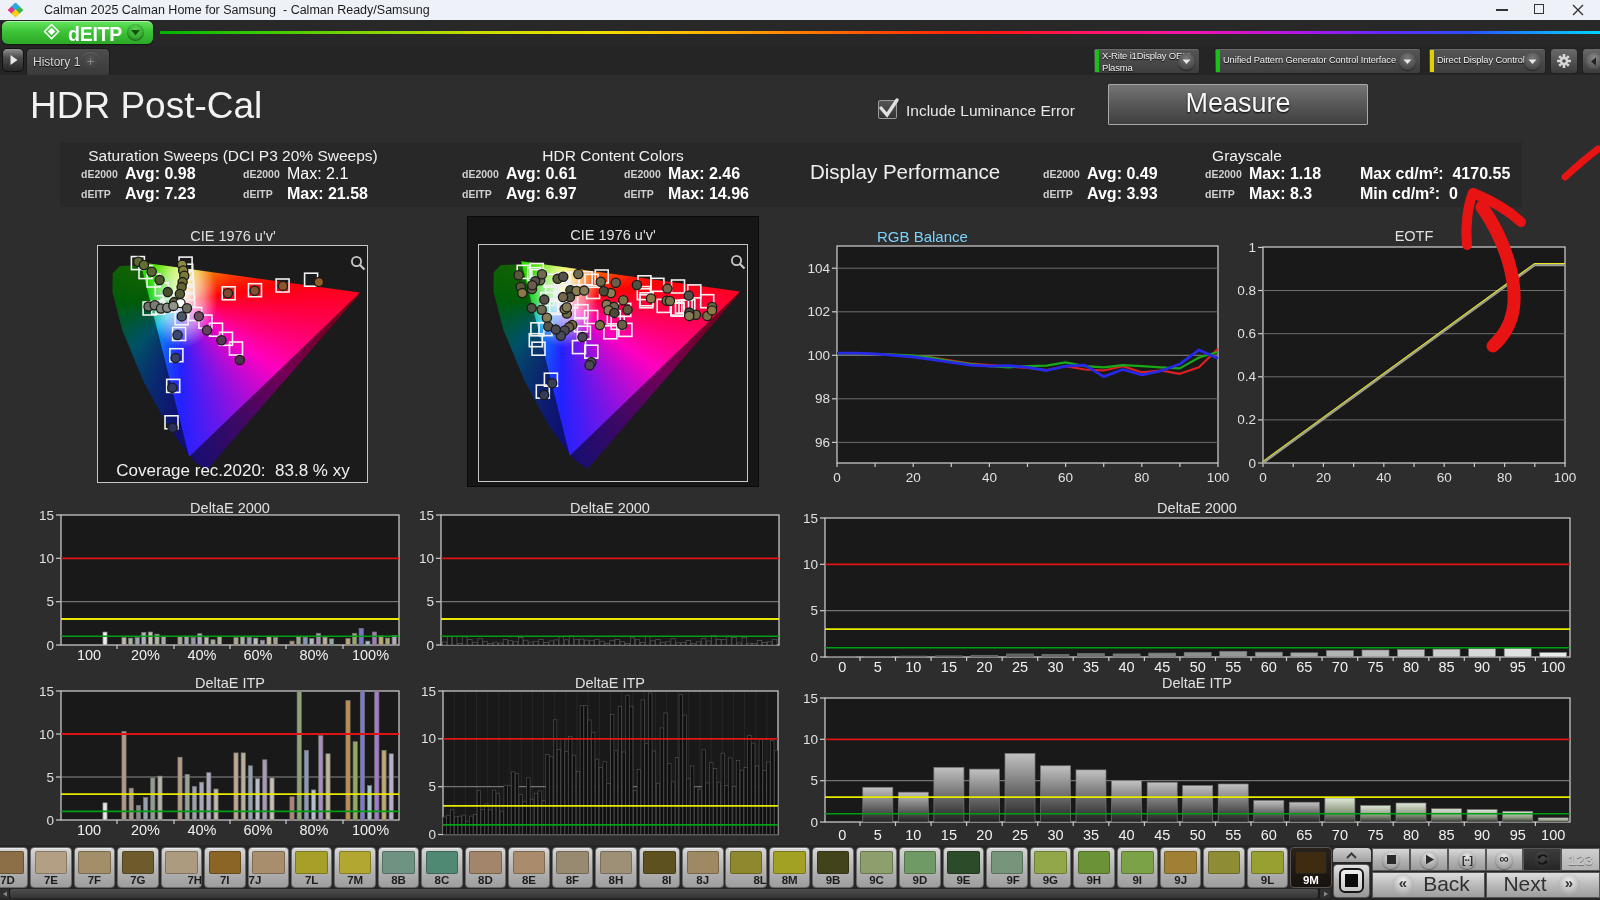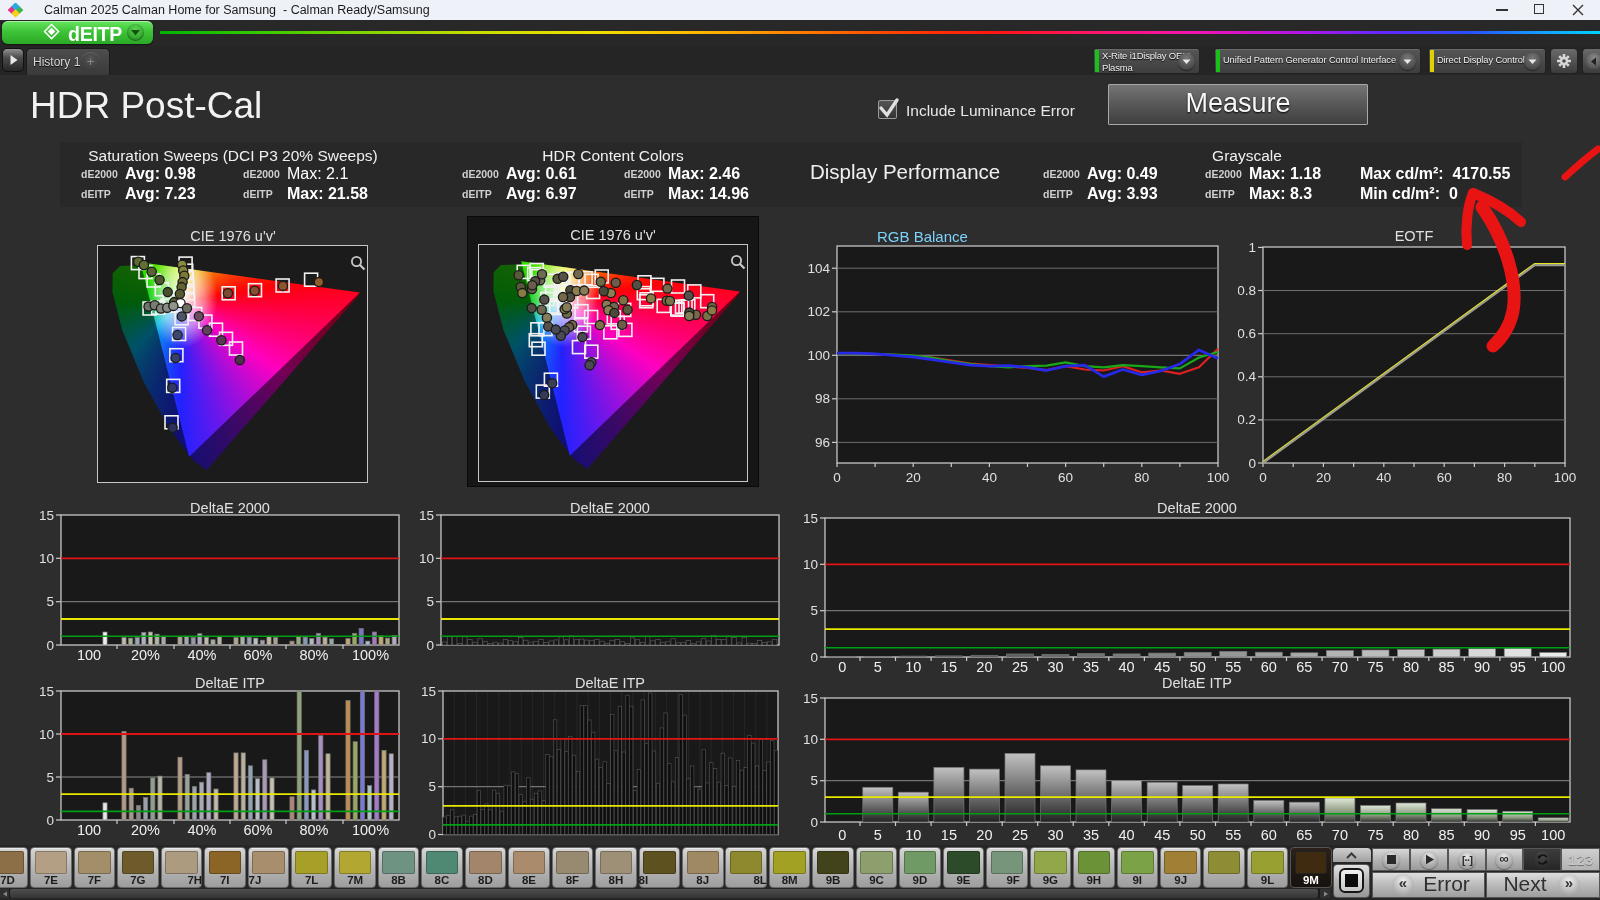--- a/index.html
+++ b/index.html
@@ -123,20 +123,21 @@
     <div class="abs" style="left:1360px;top:165px;font-size:16px;font-weight:700;color:#fff">Max cd/m²:&nbsp;&nbsp;4170.55</div>
     <div class="abs" style="left:1360px;top:185px;font-size:16px;font-weight:700;color:#fff">Min cd/m²:&nbsp;&nbsp;0</div>
     <div class="abs" style="left:233px;top:228px;width:300px;margin-left:-150px;text-align:center;font-size:14.5px;color:#e0e0e0">CIE 1976 u'v'</div>
     <div class="abs" style="left:97px;top:245px;width:271px;height:238px;background:#1b1b1b;border:1px solid #c6c6c6"></div>
     <div class="abs" style="left:97px;top:245px;width:271px;height:238px;clip-path:polygon(96.8% 20.9%,40.5% 94.5%,36.0% 91.0%,32.8% 86.4%,26.3% 76.4%,17.3% 57.7%,9.3% 35.7%,5.7% 19.8%,5.8% 11.9%,8.5% 8.8%,16.8% 8.5%,27.7% 9.9%,43.7% 12.4%,64.5% 15.7%,81.7% 18.5%);background:radial-gradient(ellipse 44px 62px at 31.5% 22.5%, rgba(255,255,255,.97), rgba(255,255,255,.5) 48%, rgba(255,255,255,0) 80%),conic-gradient(from 80deg at 31% 24%, #ff0008, #ff00c0 45deg, #2222ff 100deg, #00b4e8 145deg, #00cc14 190deg, #3ce000 240deg, #eaf000 288deg, #ff0008 360deg);filter:brightness(.45)"></div>
     <div class="abs" style="left:97px;top:245px;width:271px;height:238px;clip-path:polygon(16.0% 7.2%,97.0% 20.0%,34.0% 89.0%);background:radial-gradient(ellipse 44px 62px at 31.5% 22.5%, rgba(255,255,255,.97), rgba(255,255,255,.5) 48%, rgba(255,255,255,0) 80%),conic-gradient(from 80deg at 31% 24%, #ff0008, #ff00c0 45deg, #2222ff 100deg, #00b4e8 145deg, #00cc14 190deg, #3ce000 240deg, #eaf000 288deg, #ff0008 360deg)"></div>
     <svg class="abs" style="left:350px;top:255px" width="16" height="16" viewBox="0 0 16 16">
       <circle cx="6.5" cy="6.5" r="4.6" stroke="#c8c8c8" stroke-width="1.8" fill="none"></circle>
       <path d="M10 10 L14.5 14.5" stroke="#c8c8c8" stroke-width="2.2"></path>
     </svg>
+    <div class="abs" style="left:233px;top:461px;width:340px;margin-left:-170px;text-align:center;font-size:17px;color:#f0f0f0">Coverage rec.2020:&nbsp; 83.8 % xy</div>
     <svg class="abs" style="left:97px;top:245px" width="271" height="238" viewBox="0 0 271 238">
       <rect x="34.4" y="11.6" width="13" height="13" fill="none" stroke="#f2f2f2" stroke-width="1.6"></rect>
       <rect x="42.0" y="20.6" width="13" height="13" fill="none" stroke="#f2f2f2" stroke-width="1.6"></rect>
       <rect x="50.1" y="29.0" width="13" height="13" fill="none" stroke="#f2f2f2" stroke-width="1.6"></rect>
       <rect x="58.3" y="37.8" width="13" height="13" fill="none" stroke="#f2f2f2" stroke-width="1.6"></rect>
       <rect x="66.1" y="46.6" width="13" height="13" fill="none" stroke="#f2f2f2" stroke-width="1.6"></rect>
       <rect x="82.1" y="12.1" width="13" height="13" fill="none" stroke="#f2f2f2" stroke-width="1.6"></rect>
       <rect x="82.7" y="19.2" width="13" height="13" fill="none" stroke="#f2f2f2" stroke-width="1.6"></rect>
       <rect x="83.2" y="26.6" width="13" height="13" fill="none" stroke="#f2f2f2" stroke-width="1.6"></rect>
       <rect x="83.7" y="34.4" width="13" height="13" fill="none" stroke="#f2f2f2" stroke-width="1.6"></rect>
@@ -944,21 +945,21 @@
     <div class="abs" style="left:512.7px;top:851px;width:32.5px;height:23px;border-radius:2px;background:#aa8c6d;border:1px solid rgba(0,0,0,.25)"></div>
     <div class="abs" style="left:508.2px;top:874px;width:41.5px;text-align:center;font-size:11.5px;font-weight:700;color:#1c1c1c">8E</div>
     <div class="abs" style="left:551.6px;top:847px;width:41.5px;height:41px;border-radius:4px;background:linear-gradient(#d6d6d6,#b9b9b9 45%,#9d9d9d);border:1px solid #6a6a6a;box-shadow:inset 0 1px 0 rgba(255,255,255,.5)"></div>
     <div class="abs" style="left:556.1px;top:851px;width:32.5px;height:23px;border-radius:2px;background:#988a70;border:1px solid rgba(0,0,0,.25)"></div>
     <div class="abs" style="left:551.6px;top:874px;width:41.5px;text-align:center;font-size:11.5px;font-weight:700;color:#1c1c1c">8F</div>
     <div class="abs" style="left:595.1px;top:847px;width:41.5px;height:41px;border-radius:4px;background:linear-gradient(#d6d6d6,#b9b9b9 45%,#9d9d9d);border:1px solid #6a6a6a;box-shadow:inset 0 1px 0 rgba(255,255,255,.5)"></div>
     <div class="abs" style="left:599.6px;top:851px;width:32.5px;height:23px;border-radius:2px;background:#9e9077;border:1px solid rgba(0,0,0,.25)"></div>
     <div class="abs" style="left:595.1px;top:874px;width:41.5px;text-align:center;font-size:11.5px;font-weight:700;color:#1c1c1c">8H</div>
     <div class="abs" style="left:638.5px;top:847px;width:41.5px;height:41px;border-radius:4px;background:linear-gradient(#d6d6d6,#b9b9b9 45%,#9d9d9d);border:1px solid #6a6a6a;box-shadow:inset 0 1px 0 rgba(255,255,255,.5)"></div>
     <div class="abs" style="left:643.0px;top:851px;width:32.5px;height:23px;border-radius:2px;background:#5d511f;border:1px solid rgba(0,0,0,.25)"></div>
-    <div class="abs" style="left:638.5px;top:874px;width:33px;text-align:left;font-size:11.5px;font-weight:700;color:#1c1c1c">8I</div>
+    <div class="abs" style="left:638.5px;top:874px;width:33px;text-align:right;font-size:11.5px;font-weight:700;color:#1c1c1c">8I</div>
     <div class="abs" style="left:682.0px;top:847px;width:41.5px;height:41px;border-radius:4px;background:linear-gradient(#d6d6d6,#b9b9b9 45%,#9d9d9d);border:1px solid #6a6a6a;box-shadow:inset 0 1px 0 rgba(255,255,255,.5)"></div>
     <div class="abs" style="left:686.5px;top:851px;width:32.5px;height:23px;border-radius:2px;background:#9f8963;border:1px solid rgba(0,0,0,.25)"></div>
     <div class="abs" style="left:682.0px;top:874px;width:41.5px;text-align:center;font-size:11.5px;font-weight:700;color:#1c1c1c">8J</div>
     <div class="abs" style="left:725.4px;top:847px;width:41.5px;height:41px;border-radius:4px;background:linear-gradient(#d6d6d6,#b9b9b9 45%,#9d9d9d);border:1px solid #6a6a6a;box-shadow:inset 0 1px 0 rgba(255,255,255,.5)"></div>
     <div class="abs" style="left:729.9px;top:851px;width:32.5px;height:23px;border-radius:2px;background:#8e882e;border:1px solid rgba(0,0,0,.25)"></div>
     <div class="abs" style="left:725.4px;top:874px;width:41.5px;text-align:right;font-size:11.5px;font-weight:700;color:#1c1c1c">8L</div>
     <div class="abs" style="left:768.9px;top:847px;width:41.5px;height:41px;border-radius:4px;background:linear-gradient(#d6d6d6,#b9b9b9 45%,#9d9d9d);border:1px solid #6a6a6a;box-shadow:inset 0 1px 0 rgba(255,255,255,.5)"></div>
     <div class="abs" style="left:773.4px;top:851px;width:32.5px;height:23px;border-radius:2px;background:#a2a124;border:1px solid rgba(0,0,0,.25)"></div>
     <div class="abs" style="left:768.9px;top:874px;width:41.5px;text-align:center;font-size:11.5px;font-weight:700;color:#1c1c1c">8M</div>
     <div class="abs" style="left:812.3px;top:847px;width:41.5px;height:41px;border-radius:4px;background:linear-gradient(#d6d6d6,#b9b9b9 45%,#9d9d9d);border:1px solid #6a6a6a;box-shadow:inset 0 1px 0 rgba(255,255,255,.5)"></div>
@@ -1037,17 +1038,17 @@
         <path d="M10.8 4.2 A4.6 4.6 0 0 0 2.6 5.2"></path>
         <path d="M2.2 8.8 A4.6 4.6 0 0 0 10.4 7.8"></path>
       </g>
       <path d="M1.2 2.6 L2.9 6.2 L5.2 3.4 Z" fill="#141414"></path>
       <path d="M11.8 10.4 L10.1 6.8 L7.8 9.6 Z" fill="#141414"></path>
     </svg>
     <div class="abs" style="left:1561px;top:851px;width:39px;text-align:center;font-size:15px;font-weight:700;color:#c6c6c6;text-shadow:0 1px 0 #777">123</div>
     <div class="abs" style="left:1372px;top:872px;width:113px;height:26px;background:linear-gradient(#dedede,#bdbdbd 45%,#9e9e9e);border:1px solid #555"></div>
     <div class="abs" style="left:1392px;top:874px;width:22px;height:22px;border-radius:50%;background:radial-gradient(circle at 50% 32%,#f0f0f0,#b0b0b0 65%,#909090)"></div>
     <div class="abs" style="left:1392px;top:874px;width:22px;text-align:center;font-size:15px;font-weight:700;color:#333">«</div>
-    <div class="abs" style="left:1420px;top:872px;width:53px;text-align:center;font-size:21px;color:#303030">Error</div>
+    <div class="abs" style="left:1420px;top:872px;width:53px;text-align:center;font-size:21px;color:#303030">Back</div>
     <div class="abs" style="left:1486px;top:872px;width:114px;height:26px;background:linear-gradient(#dedede,#bdbdbd 45%,#9e9e9e);border:1px solid #555"></div>
     <div class="abs" style="left:1558px;top:874px;width:22px;height:22px;border-radius:50%;background:radial-gradient(circle at 50% 32%,#f0f0f0,#b0b0b0 65%,#909090)"></div>
     <div class="abs" style="left:1558px;top:874px;width:22px;text-align:center;font-size:15px;font-weight:700;color:#333">»</div>
     <div class="abs" style="left:1498px;top:872px;width:54px;text-align:center;font-size:21px;color:#303030">Next</div>
   </div>
 </body></html>

